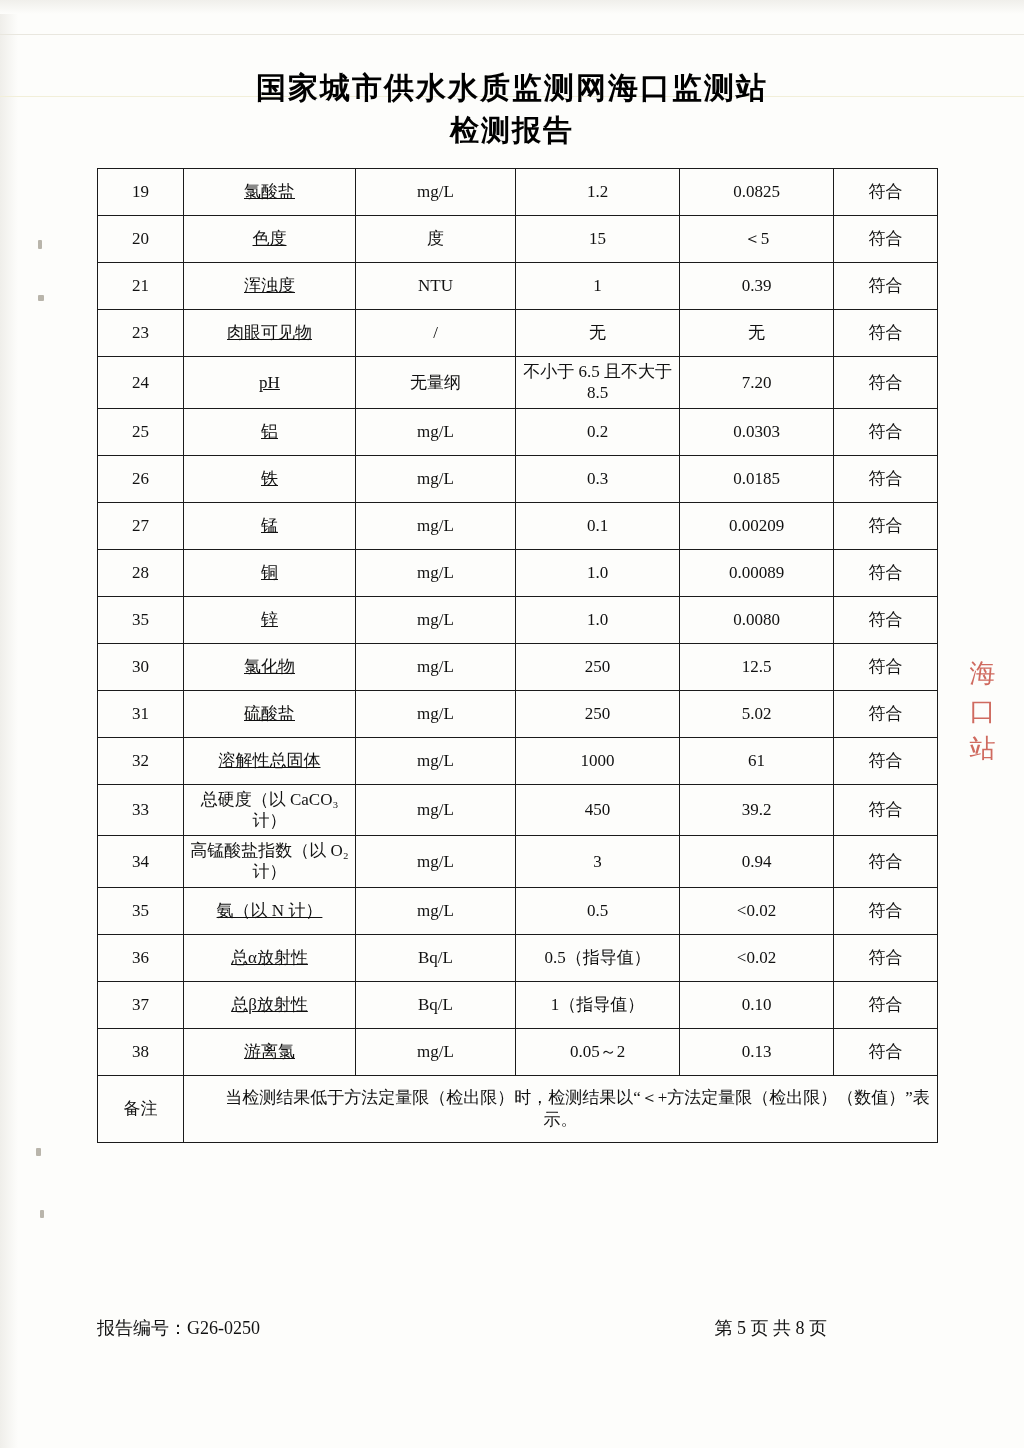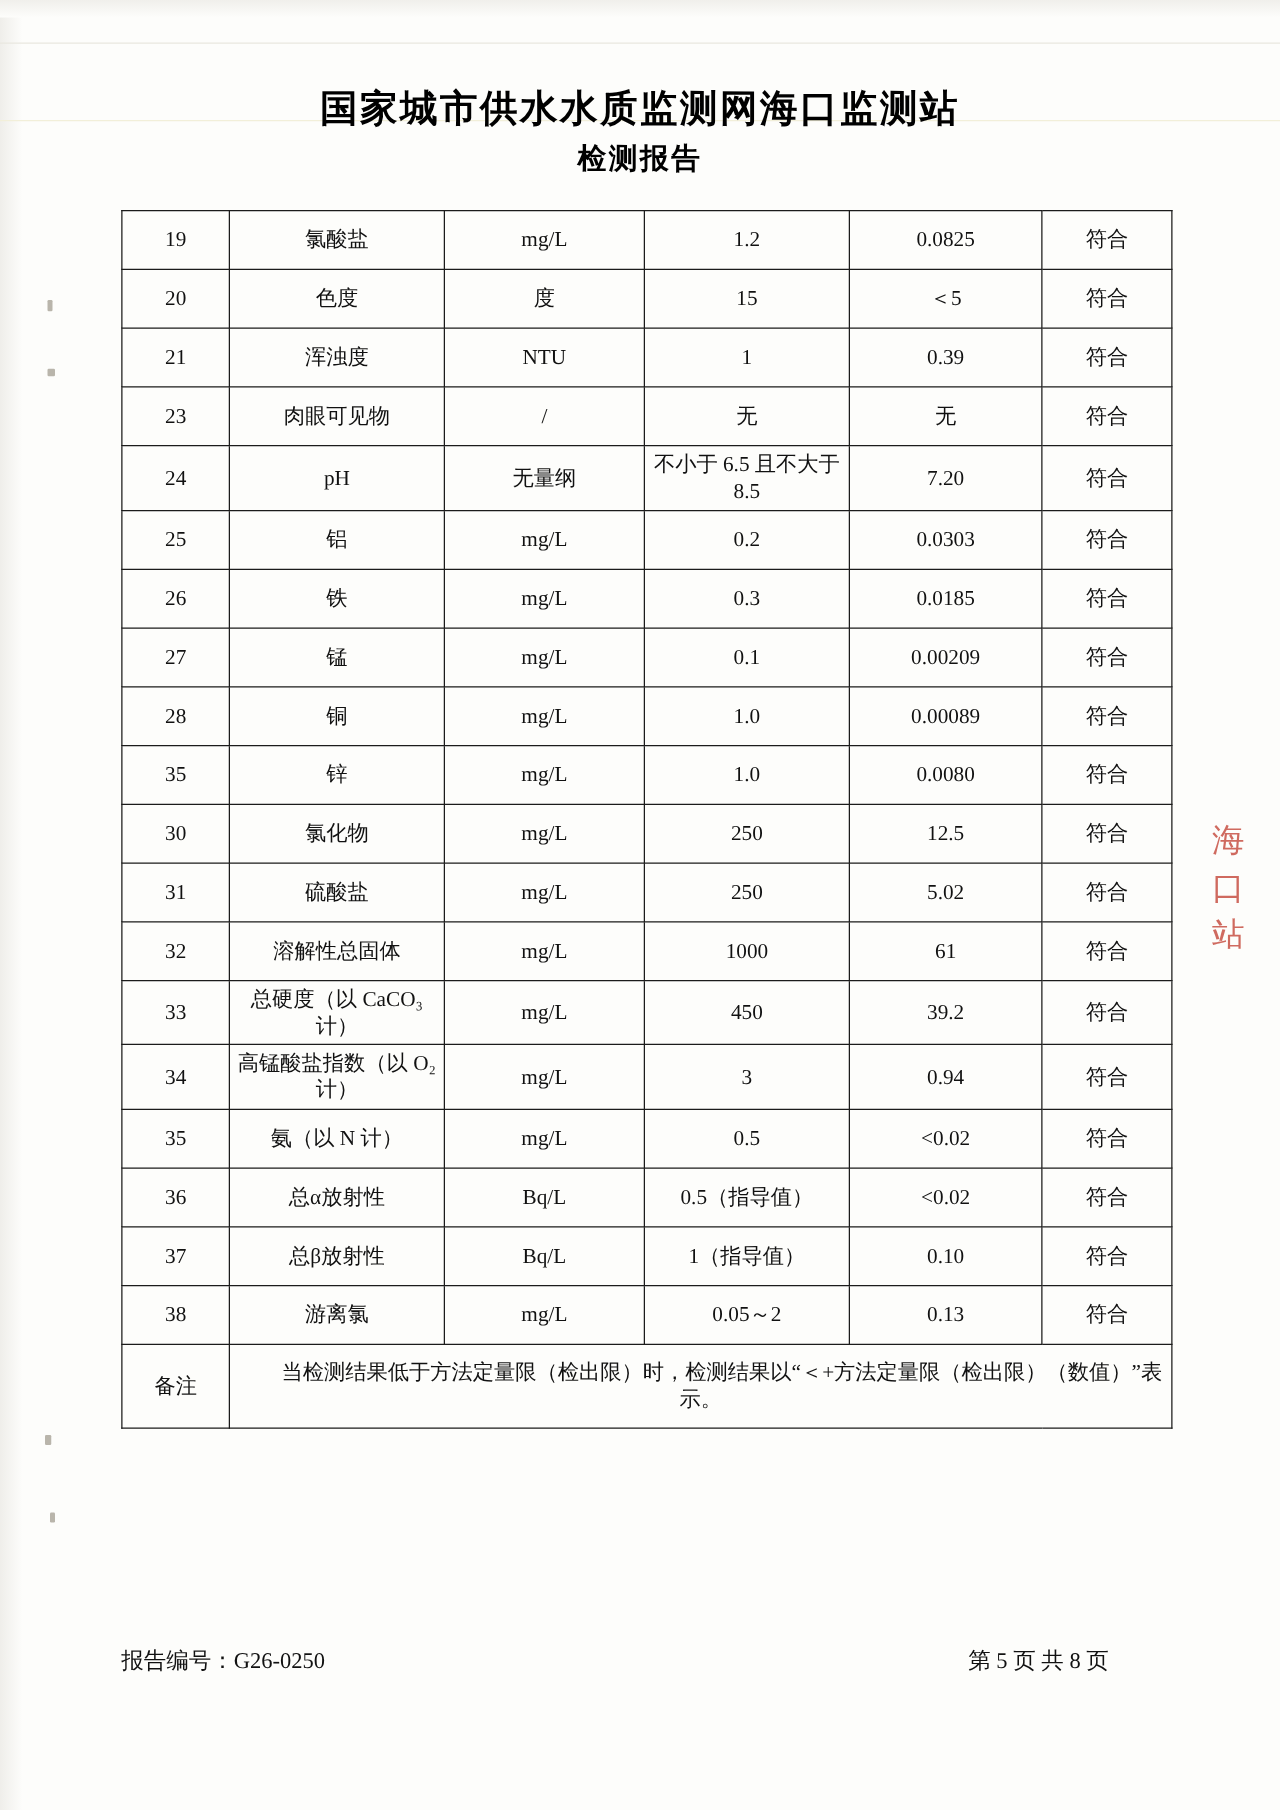--- a/index.html
+++ b/index.html
@@ -50,21 +50,21 @@
     font-family: "DejaVu Serif", "Liberation Serif", serif;
     font-weight: bold;
     font-size: 30px;
     letter-spacing: 2px;
     line-height: 1.35;
     color: #000;
   }
   .title-sub {
     font-family: "DejaVu Serif", "Liberation Serif", serif;
     font-weight: bold;
-    font-size: 23px;
+    font-size: 29px;
     letter-spacing: 2px;
     line-height: 1.35;
     color: #000;
     margin-top: 2px;
   }
   table.report {
     position: absolute;
     left: 97px;
     top: 168px;
     width: 840px;
@@ -86,20 +86,21 @@
   col.c-unit   { width: 160px; }
   col.c-std    { width: 164px; }
   col.c-res    { width: 154px; }
   col.c-judge  { width: 104px; }
 
   td.cell-num, td.cell-unit, td.cell-std, td.cell-res, td.cell-judge {
     font-size: 16px;
   }
   td.cell-item {
     font-size: 17px;
+    text-decoration: underline;
   }
   td.two-line {
     font-size: 15px;
     line-height: 1.3;
   }
   td.wrap-std {
     font-size: 16px;
     line-height: 1.3;
   }
   tr.note-row td {
@@ -119,21 +120,21 @@
     position: absolute;
     top: 1316px;
     left: 97px;
     width: 840px;
     font-size: 18px;
     display: flex;
     justify-content: space-between;
     font-family: "Liberation Serif", "DejaVu Serif", serif;
   }
   .footer .rep-no { }
-  .footer .page-no { margin-right: 50px; }
+  .footer .page-no { margin-right: 110px; }
 
   
   .seal {
     position: absolute;
     right: 10px;
     top: 655px;
     width: 62px;
     height: 190px;
     opacity: 0.75;
     color: #c0392b;

